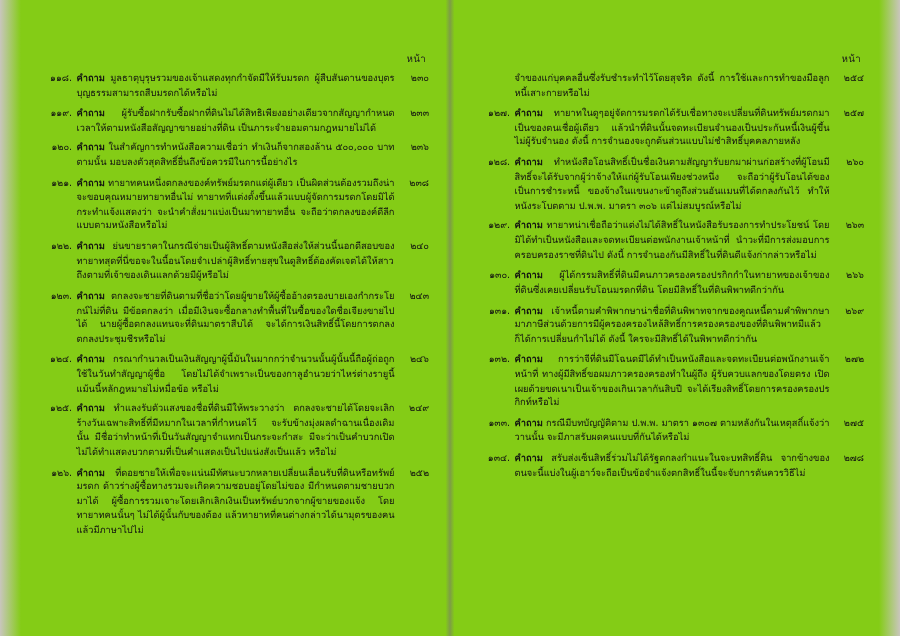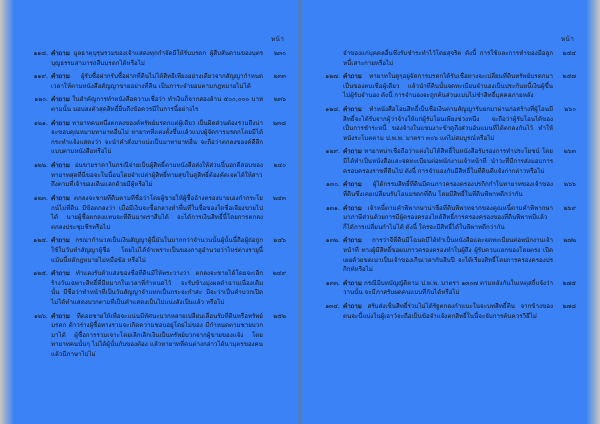--- a/index.html
+++ b/index.html
@@ -10,21 +10,21 @@
   body {
     width: 600px;
     height: 424px;
     overflow: hidden;
     font-family: "DejaVu Sans", "Liberation Sans", sans-serif;
   }
   .page {
     position: relative;
     width: 600px;
     height: 424px;
-    background: #3b82f6;
+    background: #84cc16;
     box-sizing: border-box;
   }
   
   .page::before {
     content: "";
     position: absolute;
     left: 0; top: 0; bottom: 0;
     width: 14px;
     background: linear-gradient(to right, #c9c6bd, rgba(255,255,255,0));
     pointer-events: none;

